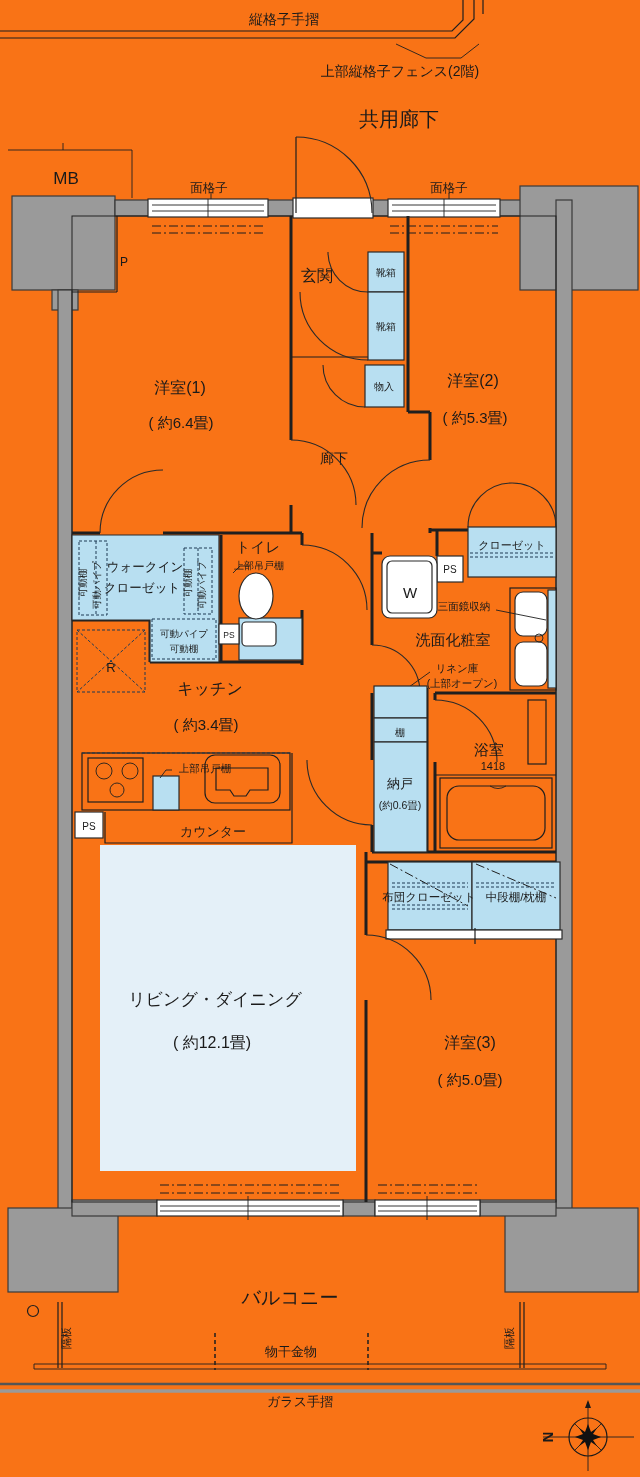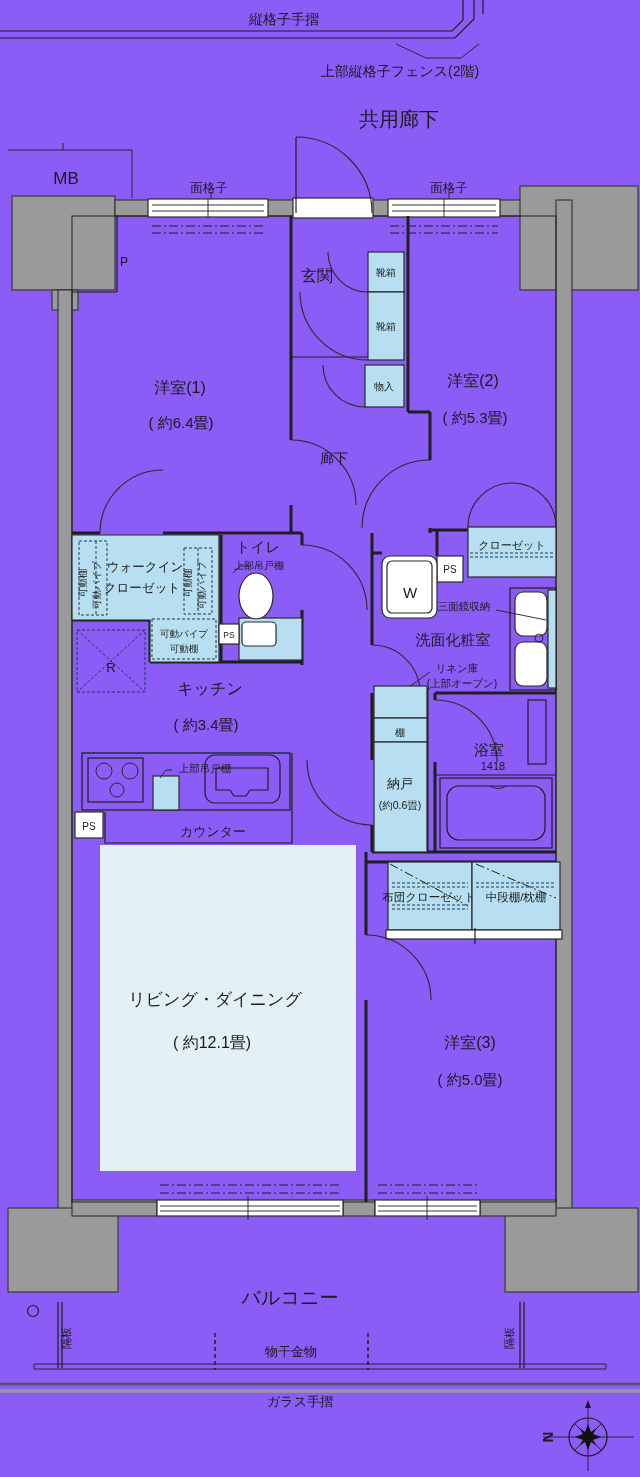--- a/index.html
+++ b/index.html
@@ -1,16 +1,16 @@
 <!DOCTYPE html>
 <html><head>
 <meta charset="utf-8">
 <style>
   html,body{margin:0;padding:0;background:#ffffff;}
-  #stage{position:relative;width:640px;height:1477px;background:#8b5cf6;overflow:hidden;}
+  #stage{position:relative;width:640px;height:1477px;background:#f97316;overflow:hidden;}
   svg{position:absolute;left:0;top:0;}
   svg text{font-family:"Liberation Sans",sans-serif;fill:#1a1a1a;}
   .t-c{text-anchor:middle;}
   .wall{stroke:#1f1f1f;stroke-width:3;fill:none;}
   .thin{stroke:#1f1f1f;stroke-width:1.2;fill:none;}
   .hair{stroke:#1f1f1f;stroke-width:0.9;fill:none;}
   .arc{stroke:#2a2a2a;stroke-width:1.1;fill:none;}
   .gray{fill:#9a9a9a;stroke:#3a3a3a;stroke-width:1.2;}
   .blue{fill:#b8dff1;stroke:#2a2a2a;stroke-width:1.2;}
   .wfix{fill:#ffffff;stroke:#2a2a2a;stroke-width:1.2;}

